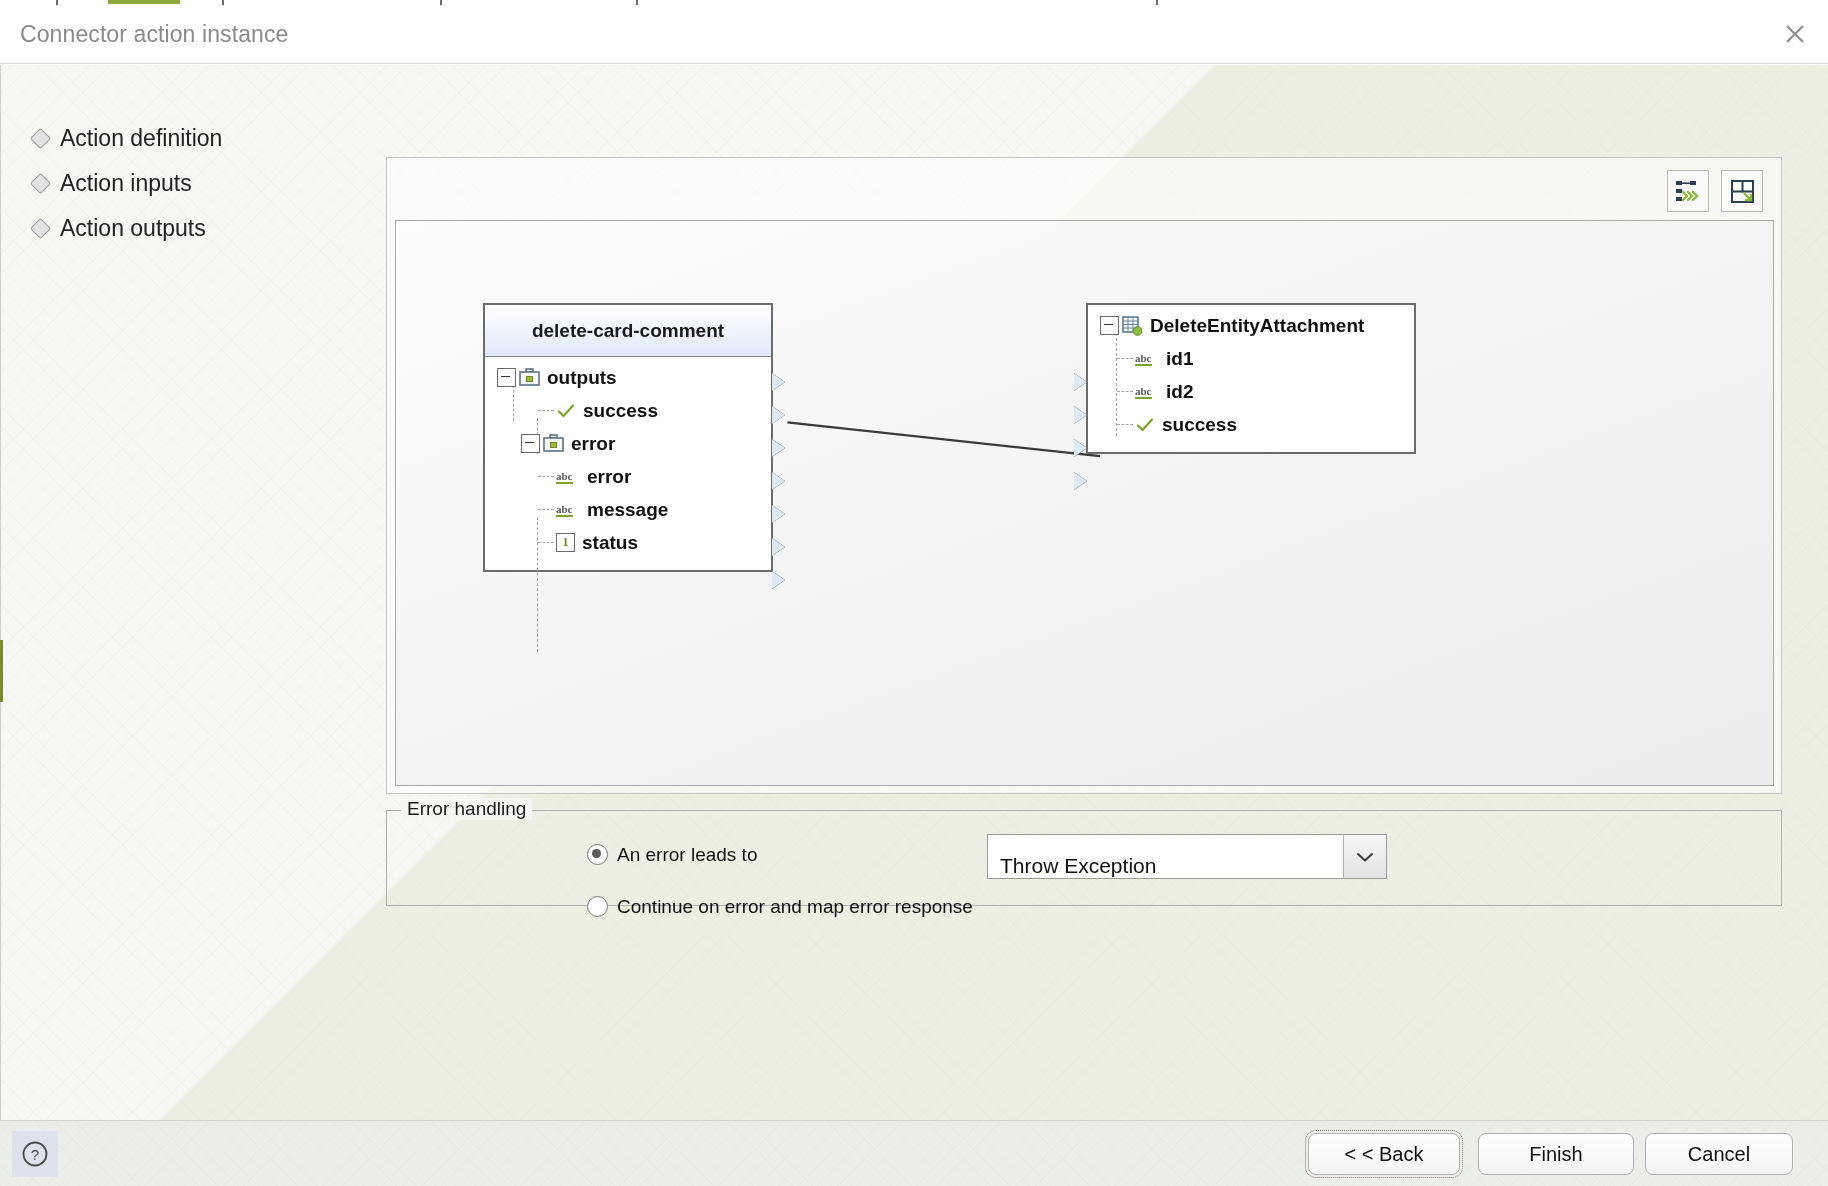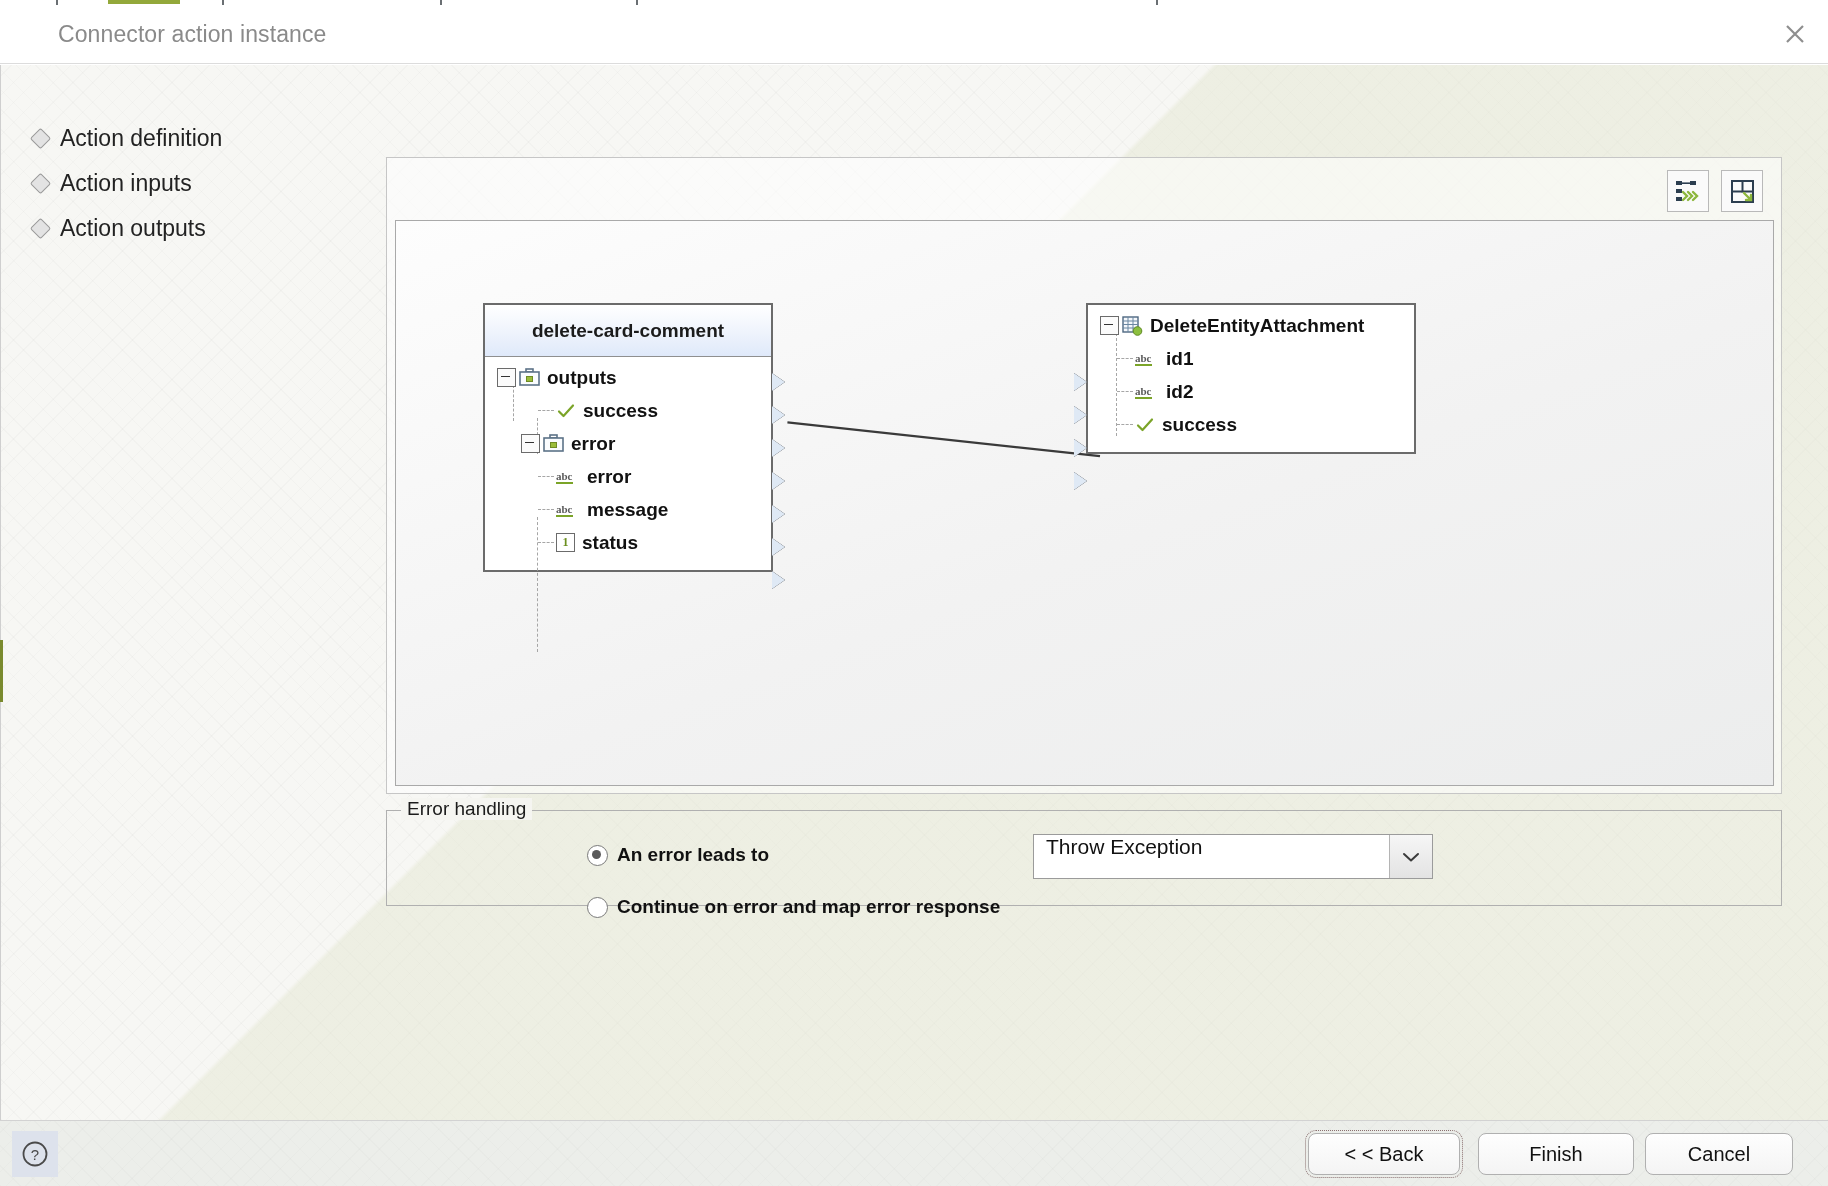--- a/index.html
+++ b/index.html
@@ -34,21 +34,20 @@
     position: absolute; left: 0; top: 5px; width: 1828px; height: 59px;
     background: #ffffff;
     border-bottom: 1px solid #dcdcdc;
     box-sizing: border-box;
   }
   .titlebar .title {
     position: absolute; left: 20px; top: 16px;
     font-size: 23px; color: #8a8a8a;
     letter-spacing: .1px;
     white-space: nowrap;
-    margin-left: 38px;
   }
   .close-btn {
     position: absolute; right: 0px; top: 0px; width: 66px; height: 58px;
     display: flex; align-items: center; justify-content: center;
     cursor: pointer;
   }
   .close-btn svg { display: block; }
 
   
   .bodyarea {
@@ -227,42 +226,42 @@
   }
   .errbox .legend {
     position: absolute; left: 14px; top: -13px;
     background: #f5f5f1;
     padding: 0 6px;
     font-size: 19px; color: #1b1b1b;
     white-space: nowrap;
   }
   .radio-row {
     position: absolute;
-    display: flex; align-items: flex-end; gap: 9px;
-    cursor: pointer; white-space: nowrap; font-weight: bold;
+    display: flex; align-items: flex-start; gap: 9px;
+    cursor: pointer; white-space: nowrap;
   }
   .radio {
     flex: none;
     width: 19px; height: 19px; border-radius: 50%;
     border: 1px solid #7a7a7a; background: #ffffff;
     position: relative;
   }
   .radio.on::after {
     content: ""; position: absolute; left: 4px; top: 4px;
     width: 9px; height: 9px; border-radius: 50%; background: #5a5a5a;
   }
   .radio-row .rl { font-size: 19px; color: #111; }
 
   .select {
-    position: absolute; left: 646px; top: 23px;
+    position: absolute; left: 600px; top: 23px;
     width: 400px; height: 45px;
     background: #ffffff;
     border: 1px solid #9b9b9b;
     box-sizing: border-box;
-    display: flex; align-items: flex-start;
+    display: flex; align-items: flex-end;
     cursor: pointer;
   }
   .select .sv {
     flex: 1; padding-left: 12px;
     font-size: 21px; color: #111; white-space: nowrap;
   }
   .select .arrow {
     width: 42px; height: 100%;
     background: linear-gradient(to bottom, #f6f6f6, #e3e3e3);
     border-left: 1px solid #b4b4b4;

